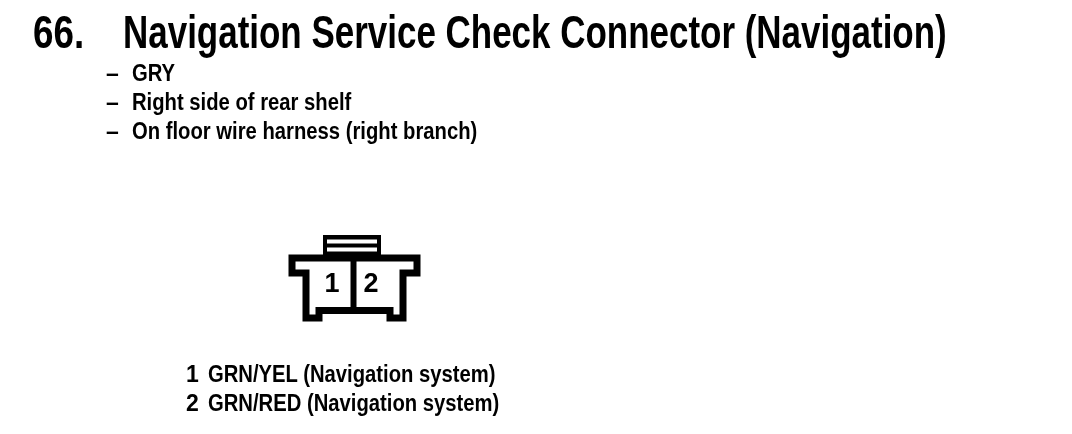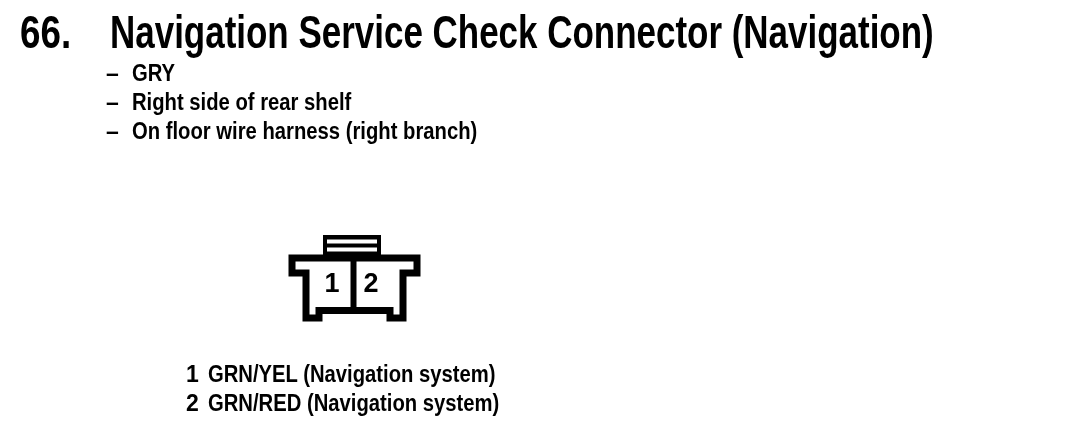--- a/index.html
+++ b/index.html
@@ -11,21 +11,21 @@
     font-family:"Liberation Sans", sans-serif;
     overflow:hidden;
   }
   
   #header{
     position:absolute;top:5px;left:20px;
     display:flex;align-items:baseline;
     font-weight:bold;font-size:46px;line-height:normal;
     white-space:nowrap;
   }
-  .hnum{display:inline-block;width:90px;}
+  .hnum{display:inline-block;width:90px;margin-left:13px;}
   .condensed-xl{display:inline-block;transform:scaleX(0.76);transform-origin:left;}
   .condensed-xl2{display:inline-block;transform:scaleX(0.80);transform-origin:left;}
   
   #details{
     position:absolute;top:59px;left:106px;
     font-size:23px;font-weight:bold;line-height:29px;
     white-space:nowrap;
   }
   .detail-row{display:flex;align-items:baseline;}
   .dash{display:inline-block;width:26px;}

